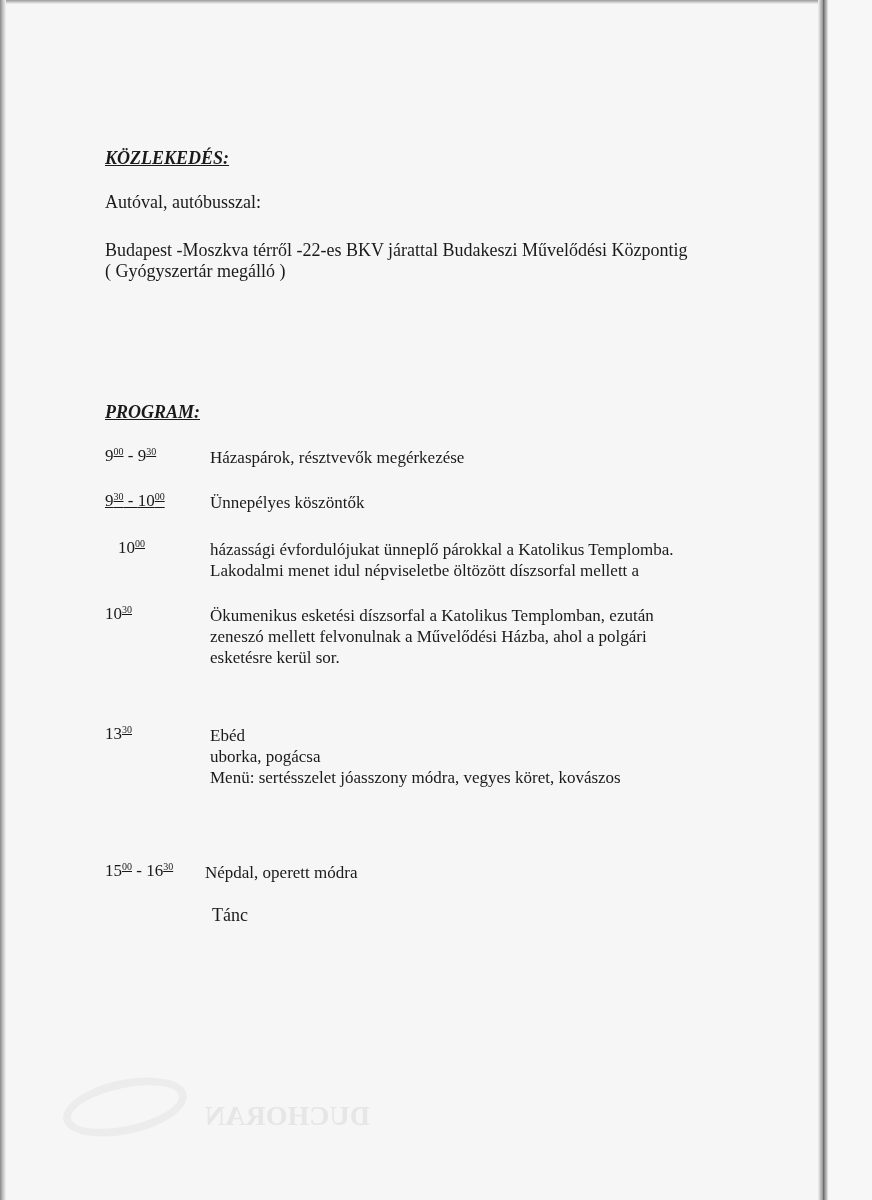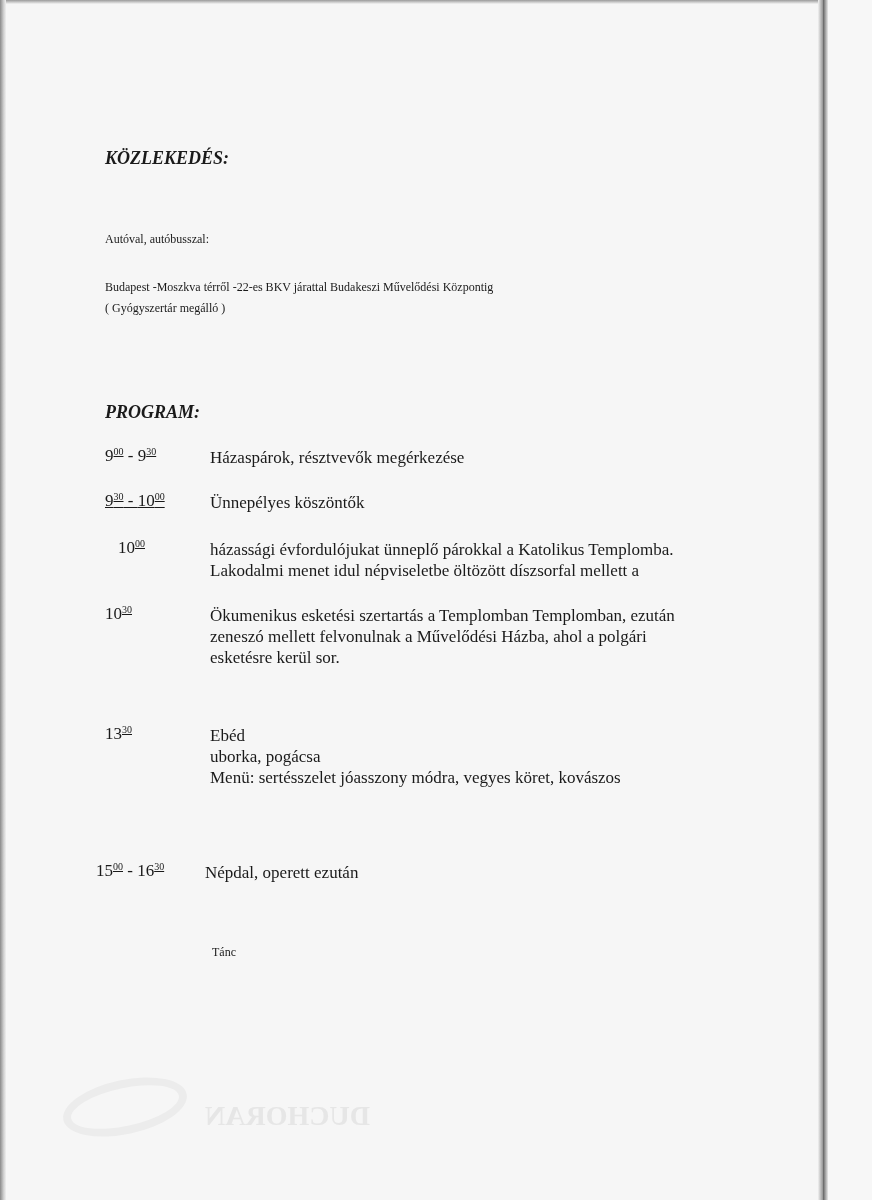--- a/index.html
+++ b/index.html
@@ -25,22 +25,22 @@
     position: absolute; left: 828px; top: 0; width: 44px; height: 1200px;
     background: #f7f7f7;
   }
   .bleed {
     position: absolute; color: #e2e2e2; font-size: 15px; transform: scaleX(-1);
     white-space: nowrap; pointer-events: none;
   }
   .bleed-ornament {
     position: absolute; border-radius: 50%; border: 8px solid #ececec;
   }
-  .text { position: absolute; font-size: 12px; line-height: 21px; margin-top: 37px; }
-  .heading { position: absolute; font-size: 18px; font-style: italic; font-weight: bold; }
+  .text { position: absolute; font-size: 18px; line-height: 21px; }
+  .heading { position: absolute; font-size: 18px; font-style: italic; font-weight: bold; text-decoration: underline; }
   .time { position: absolute; font-size: 17px; }
   .time sup { font-size: 10px; text-decoration: underline; vertical-align: 6px; }
   .desc { position: absolute; font-size: 17px; line-height: 21px; width: 560px; }
 </style>
 </head>
 <body>
 
 <div class="top-edge"></div>
 <div class="page-left-edge"></div>
 <div class="fold"></div>
@@ -72,34 +72,34 @@
     <div>
       <div class="time" style="left: 118px; top: 538px;"><span>10</span><sup>00</sup></div>
       <div class="desc" style="left: 210px; top: 539px;">
         <div>házassági évfordulójukat ünneplő párokkal a Katolikus Templomba.</div>
         <div>Lakodalmi menet idul népviseletbe öltözött díszsorfal mellett a</div>
       </div>
     </div>
     <div>
       <div class="time" style="left: 105px; top: 604px;"><span>10</span><sup>30</sup></div>
       <div class="desc" style="left: 210px; top: 605px;">
-        <div>Ökumenikus esketési szertartás a Templomban Templomban, ezután</div>
+        <div>Ökumenikus esketési díszsorfal a Katolikus Templomban, ezután</div>
         <div>zeneszó mellett felvonulnak a Művelődési Házba, ahol a polgári</div>
         <div>esketésre kerül sor.</div>
       </div>
     </div>
     <div>
       <div class="time" style="left: 105px; top: 724px;"><span>13</span><sup>30</sup></div>
       <div class="desc" style="left: 210px; top: 725px;">
         <div>Ebéd</div>
         <div>uborka, pogácsa</div>
         <div>Menü: sertésszelet jóasszony módra, vegyes köret, kovászos</div>
       </div>
     </div>
     <div>
-      <div class="time" style="left: 96px; top: 861px;"><span>15</span><sup>00</sup><span> - </span><span>16</span><sup>30</sup></div>
+      <div class="time" style="left: 105px; top: 861px;"><span>15</span><sup>00</sup><span> - </span><span>16</span><sup>30</sup></div>
       <div class="desc" style="left: 205px; top: 862px;">
-        <div>Népdal, operett ezután</div>
+        <div>Népdal, operett módra</div>
       </div>
     </div>
   </div>
 
 <div class="text" style="left:212px;top:905px;">Tánc</div>
 
 </body></html>

